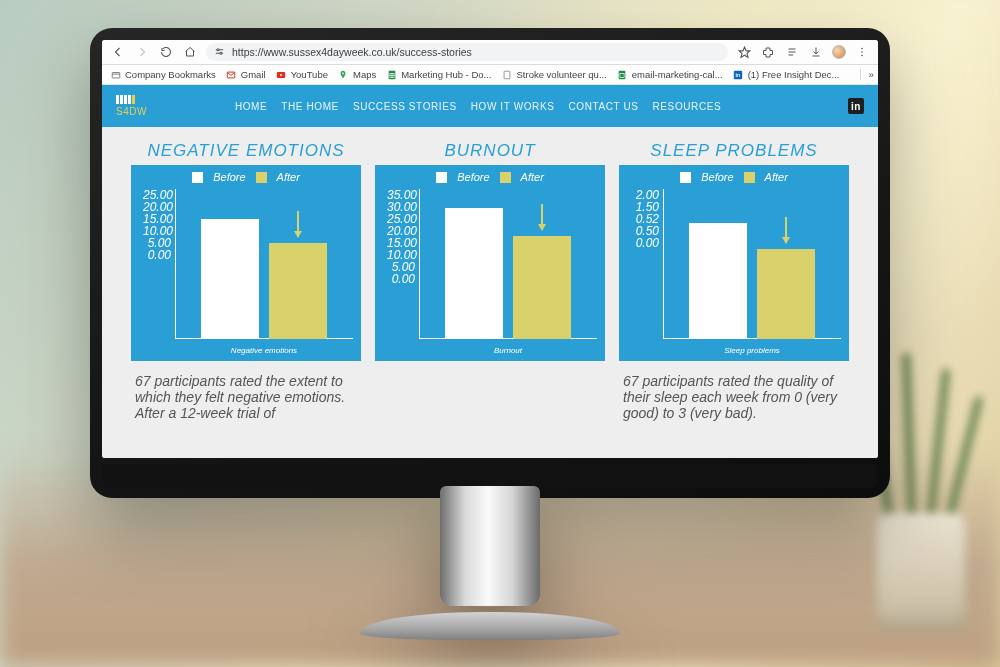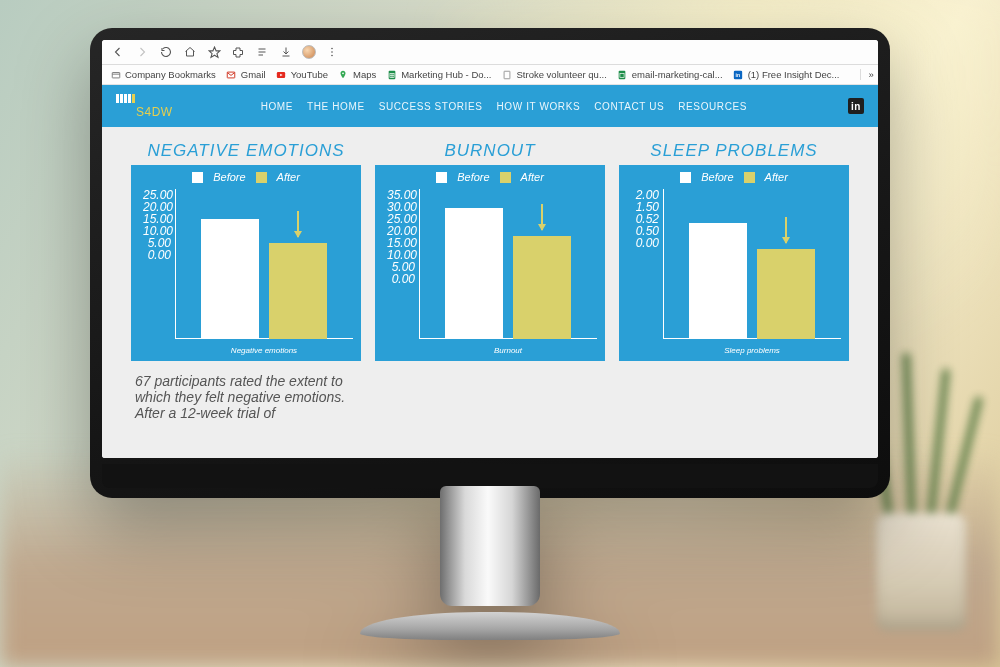--- a/index.html
+++ b/index.html
@@ -101,21 +101,21 @@
   height: 42px; background: #2a9fd6; color: #eaf6fc;
   display: flex; align-items: center; gap: 14px; padding: 0 14px;
   font-size: 10px; letter-spacing: .6px;
 }
 .site-nav .logo {
   display: flex; flex-direction: column; align-items: flex-start; gap: 2px;
 }
 .site-nav .logo-bars { display: flex; gap: 1px; }
 .site-nav .logo-bars span { width: 3px; height: 9px; background: #fff; display: block; }
 .site-nav .logo-bars span.on { background: #e6cf4f; }
-.site-nav .logo-sub { font-size: 12px; color: #e6cf4f; letter-spacing: .5px; margin-left: 20px; }
+.site-nav .logo-sub { font-size: 10px; color: #e6cf4f; letter-spacing: .5px; }
 .site-nav .nav-spacer { width: 60px; }
 .site-nav .navlink { cursor: pointer; }
 .site-nav .right { margin-left: auto; }
 .linkedin {
   width: 16px; height: 16px; background: #1f1f1f; border-radius: 2px;
   display: inline-flex; align-items: center; justify-content: center;
   color: #fff; font-weight: 700; font-size: 10px;
 }
 
 .cards-row {
@@ -191,20 +191,31 @@
               <path d="M3 12a9 9 0 1 0 3-6.7"></path>
               <polyline points="4 4 4 9 9 9"></polyline>
             </svg>
         </span>
         <span class="ib">
           <svg width="12" height="12" viewBox="0 0 24 24" fill="none" stroke="#555" stroke-width="2">
               <path d="M3 11l9-8 9 8"></path>
               <path d="M5 10v10h14V10"></path>
             </svg>
         </span>
+        <div class="addr">
+          <span class="lock">
+            <svg width="11" height="11" viewBox="0 0 24 24" fill="none" stroke="#555" stroke-width="2.2">
+                <line x1="4" y1="8" x2="20" y2="8"></line>
+                <line x1="4" y1="16" x2="20" y2="16"></line>
+                <circle cx="9" cy="8" r="2.2" fill="#fff"></circle>
+                <circle cx="15" cy="16" r="2.2" fill="#fff"></circle>
+              </svg>
+          </span>
+          <span class="url">https://www.sussex4dayweek.co.uk/success-stories</span>
+        </div>
         <div class="toolbar-right">
           <span class="ib">
             <svg width="13" height="13" viewBox="0 0 24 24" fill="none" stroke="#555" stroke-width="2">
                 <polygon points="12 2 15 9 22 9 16.5 14 18.5 21 12 17 5.5 21 7.5 14 2 9 9 9"></polygon>
               </svg>
           </span>
           <span class="ib">
             <svg width="12" height="12" viewBox="0 0 24 24" fill="none" stroke="#555" stroke-width="2">
                 <path d="M8 4h8v5h5v8h-5v5H8v-5H3V9h5z"></path>
               </svg>
@@ -423,20 +434,21 @@
                   <div class="xaxis-line"></div>
                 <div class="bars">
                     <div class="bar before" style="height: 77.5%;"></div>
                     <div class="bar after" style="height: 60%;">
                       <div class="arrow"></div>
                     </div>
                   </div>
                 <div class="xlabel">Sleep problems</div>
               </div>
             </div>
+            <div class="caption">67 participants rated the quality of their sleep each week from 0 (very good) to 3 (very bad).</div>
           </div>
 
         </div>
       </div>
 
     </div>
   </div>
   <div class="base">
     <div class="neck"></div>
     <div class="foot"></div>

